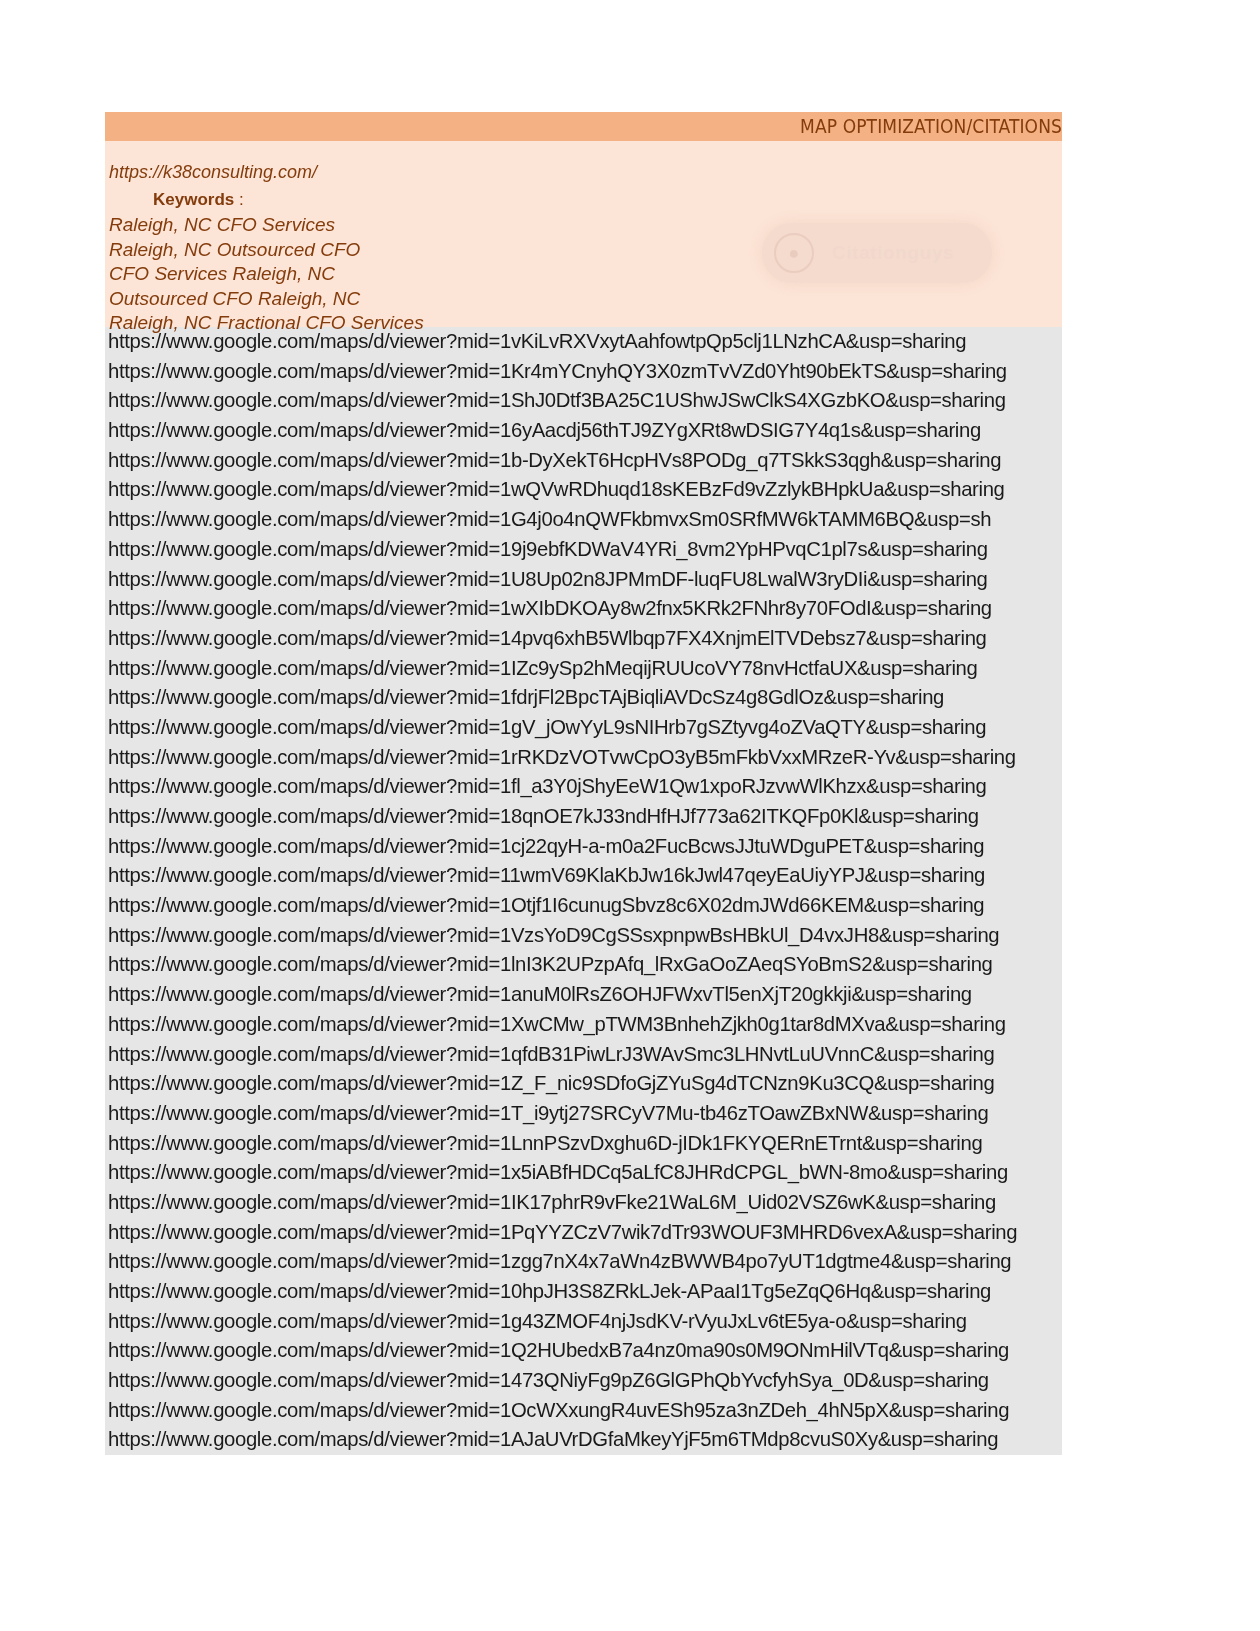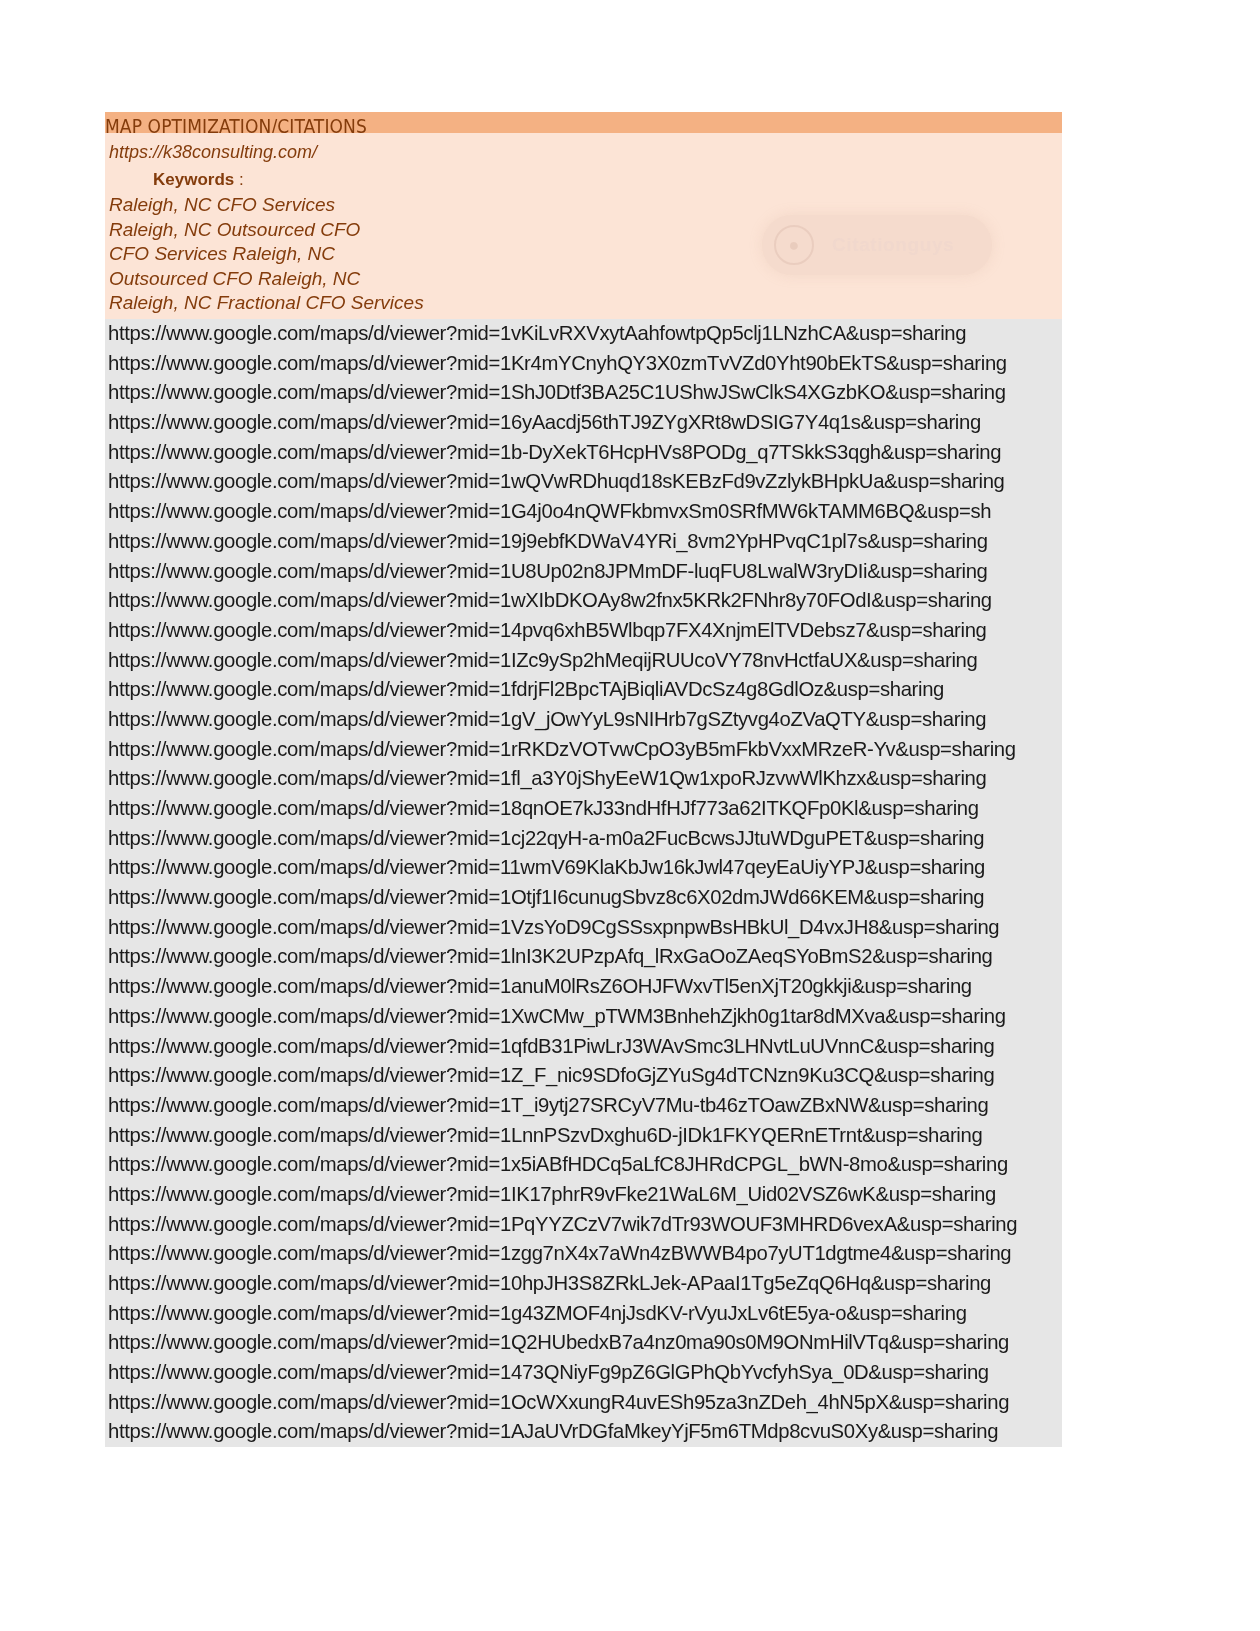--- a/index.html
+++ b/index.html
@@ -1,19 +1,19 @@
 <!DOCTYPE html>
 <html><head>
 <meta charset="utf-8">
 <style>
   html, body { margin: 0; padding: 0; background: #ffffff; }
   body { width: 1260px; height: 1631px; position: relative; overflow: hidden; font-family: "Liberation Sans", "DejaVu Sans", sans-serif; }
   .sheet { position: absolute; left: 105px; top: 112px; width: 957px; }
-  .title-bar { height: 21px; background: #f4b183; color: #843c0c; font-size: 19px; line-height: 29px; text-align: left; letter-spacing: 0.1px; font-family: "DejaVu Sans Condensed", "Liberation Sans Narrow", "Liberation Sans", sans-serif; }
-  .info { position: relative; background: #fce4d6; height: 186px; padding: 4px 4px; box-sizing: border-box; }
+  .title-bar { height: 29px; background: #f4b183; color: #843c0c; font-size: 19px; line-height: 29px; text-align: right; letter-spacing: 0.1px; font-family: "DejaVu Sans Condensed", "Liberation Sans Narrow", "Liberation Sans", sans-serif; }
+  .info { position: relative; background: #fce4d6; height: 186px; padding: 16px 4px; box-sizing: border-box; }
   .site-url { font-style: italic; color: #843c0c; font-size: 18px; line-height: 22px; padding-top: 4px; height: 27px; }
   .kw-label { color: #843c0c; font-size: 17px; line-height: 24px; height: 25px; margin-left: 44px; }
   .kw-label b { font-weight: bold; }
   .kw-item { font-style: italic; color: #843c0c; font-size: 19px; line-height: 24.5px; height: 24.5px; }
   .watermark { position: absolute; left: 657px; top: 82px; width: 230px; height: 60px; border-radius: 30px; background: rgba(200,160,140,0.12); box-shadow: 0 0 14px rgba(200,160,140,0.18); display: flex; align-items: center; padding-left: 12px; box-sizing: border-box; }
   .wm-icon { width: 40px; height: 40px; border-radius: 50%; border: 2px solid rgba(230,200,185,0.7); box-sizing: border-box; display: flex; align-items: center; justify-content: center; color: rgba(230,200,185,0.8); font-size: 18px; }
   .wm-text { margin-left: 18px; color: rgba(240,215,205,0.85); font-size: 19px; font-weight: bold; letter-spacing: 0.6px; }
   .links { background: #e6e6e6; }
   .link-row { height: 29.7px; line-height: 29.7px; font-size: 20.3px; color: #1a1a1a; white-space: nowrap; overflow: hidden; padding-left: 3px; font-family: Liberation Sans, sans-serif; letter-spacing: -0.35px; }
 </style>

